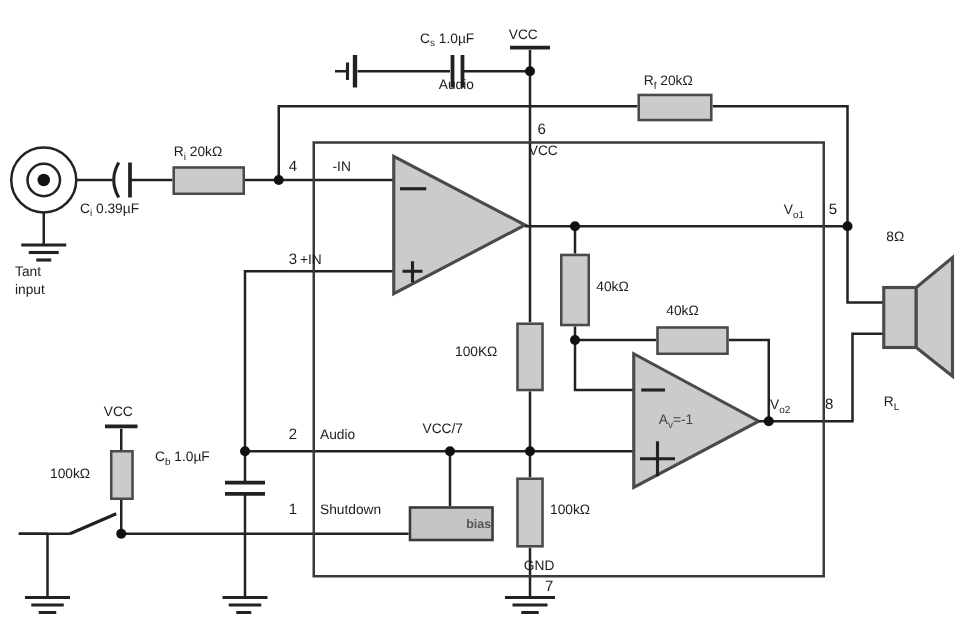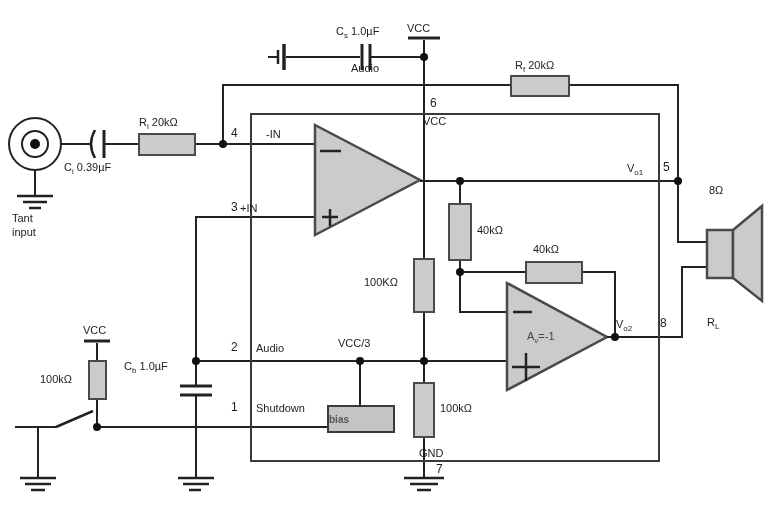--- a/index.html
+++ b/index.html
@@ -18,21 +18,21 @@
     position:absolute;background:#cbcbcb;border:2px solid #4a4a4a;
     box-sizing:border-box;
   }
   .icbox{
     position:absolute;left:250px;top:113px;width:410px;height:349px;
     border:2px solid #3a3a3a;box-sizing:border-box;background:transparent;
   }
   .biasbox{
     position:absolute;left:327px;top:405px;width:68px;height:28px;
     background:#c4c4c4;border:2px solid #3a3a3a;box-sizing:border-box;
-    display:flex;align-items:center;justify-content:flex-start;
+    display:flex;align-items:center;justify-content:flex-end;
     font-size:10px;font-weight:bold;color:#555;
   }
 </style>
 </head>
 <body>
 
 <div id="stage">
 
   <svg class="layer" width="768" height="505" viewBox="0 0 768 505" fill="none" stroke="#222222" stroke-width="2">
 
@@ -184,21 +184,21 @@
 
   <span class="lbl pin-num" style="left:231px;top:127px">4</span>
   <span class="lbl" style="left:266px;top:128px">-IN</span>
   <span class="lbl pin-num" style="left:231px;top:201px">3</span>
   <span class="lbl" style="left:240px;top:202px">+IN</span>
   <span class="lbl pin-num" style="left:231px;top:341px">2</span>
   <span class="lbl" style="left:256px;top:342px">Audio</span>
   <span class="lbl pin-num" style="left:231px;top:401px">1</span>
   <span class="lbl" style="left:256px;top:402px">Shutdown</span>
 
-  <span class="lbl" style="left:338px;top:337px">VCC/3</span>
+  <span class="lbl" style="left:338px;top:337px">VCC/7</span>
 
   <span class="lbl" style="left:83px;top:324px">VCC</span>
   <span class="lbl" style="left:40px;top:373px">100kΩ</span>
   <span class="lbl" style="left:124px;top:360px"><span>C</span><sub>b</sub> <span>1.0µF</span></span>
 
   <span class="lbl" style="left:364px;top:276px">100KΩ</span>
   <span class="lbl" style="left:440px;top:402px">100kΩ</span>
   <span class="lbl" style="left:477px;top:224px">40kΩ</span>
   <span class="lbl" style="left:533px;top:243px">40kΩ</span>
 

